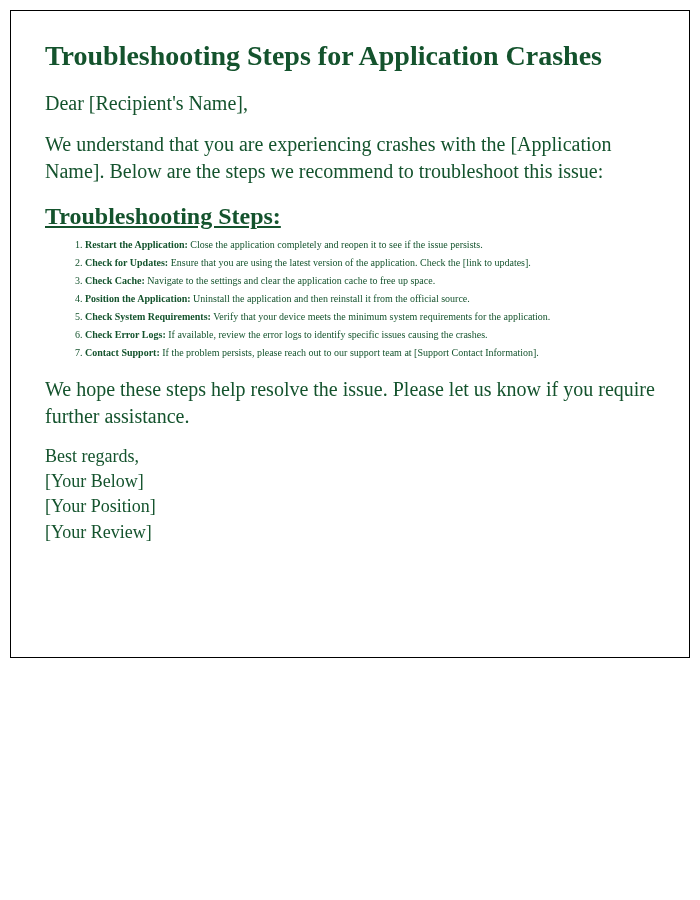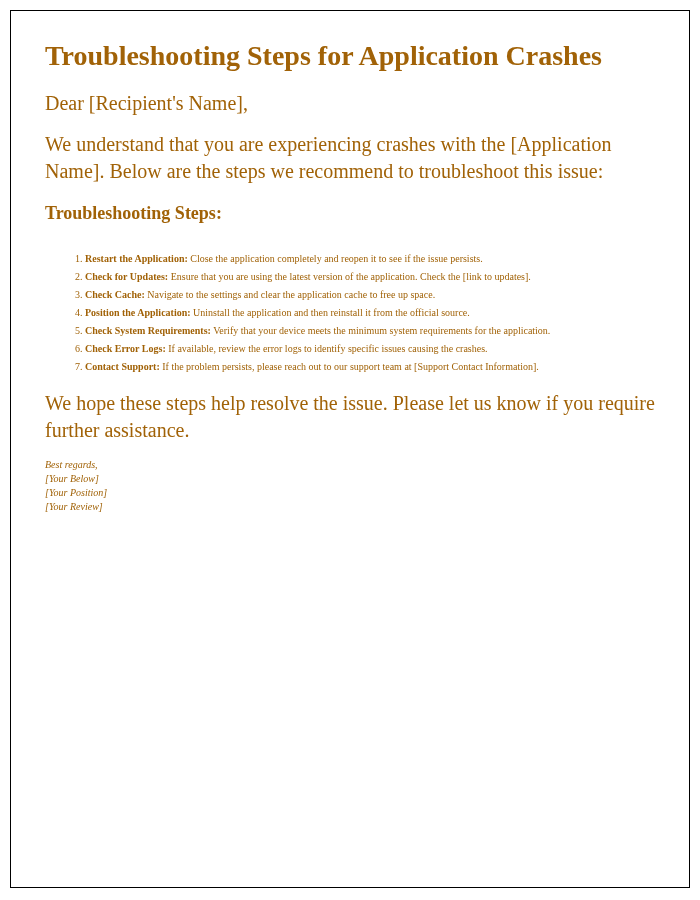--- a/index.html
+++ b/index.html
@@ -9,56 +9,56 @@
     font-family: "Times New Roman", Times, serif;
     width: 700px;
     height: 900px;
     box-sizing: border-box;
   }
   .page {
     border: 1px solid #000;
     margin: 10px;
     padding: 28px 34px;
     box-sizing: border-box;
-    height: 878px;
-    color: #a16207;
+    height: 648px;
+    color: #14532d;
   }
   h1 {
     font-size: 28px;
     margin: 0 0 18px 0;
     font-weight: bold;
     line-height: 1.18;
   }
   p {
     margin: 0 0 14px 0;
     font-size: 20px;
     line-height: 1.35;
   }
   h2 {
-    font-size: 18px;
-    margin: 18px 0 28px 0;
+    font-size: 24px;
+    margin: 18px 0 8px 0;
     font-weight: bold;
+    text-decoration: underline;
   }
   ol {
     margin: 0 0 16px 0;
     padding-left: 40px;
     font-size: 10px;
     line-height: 1.4;
   }
   ol li {
     margin-bottom: 4px;
     list-style-position: outside;
   }
   .step-title {
     font-weight: bold;
   }
   .signoff {
-    font-size: 10px;
+    font-size: 18px;
     line-height: 1.4;
-    font-style: italic;
   }
 </style>
 </head>
 <body>
 
 <div class="page">
   <h1>Troubleshooting Steps for Application Crashes</h1>
 
   <p>Dear [Recipient's Name],</p>
 

